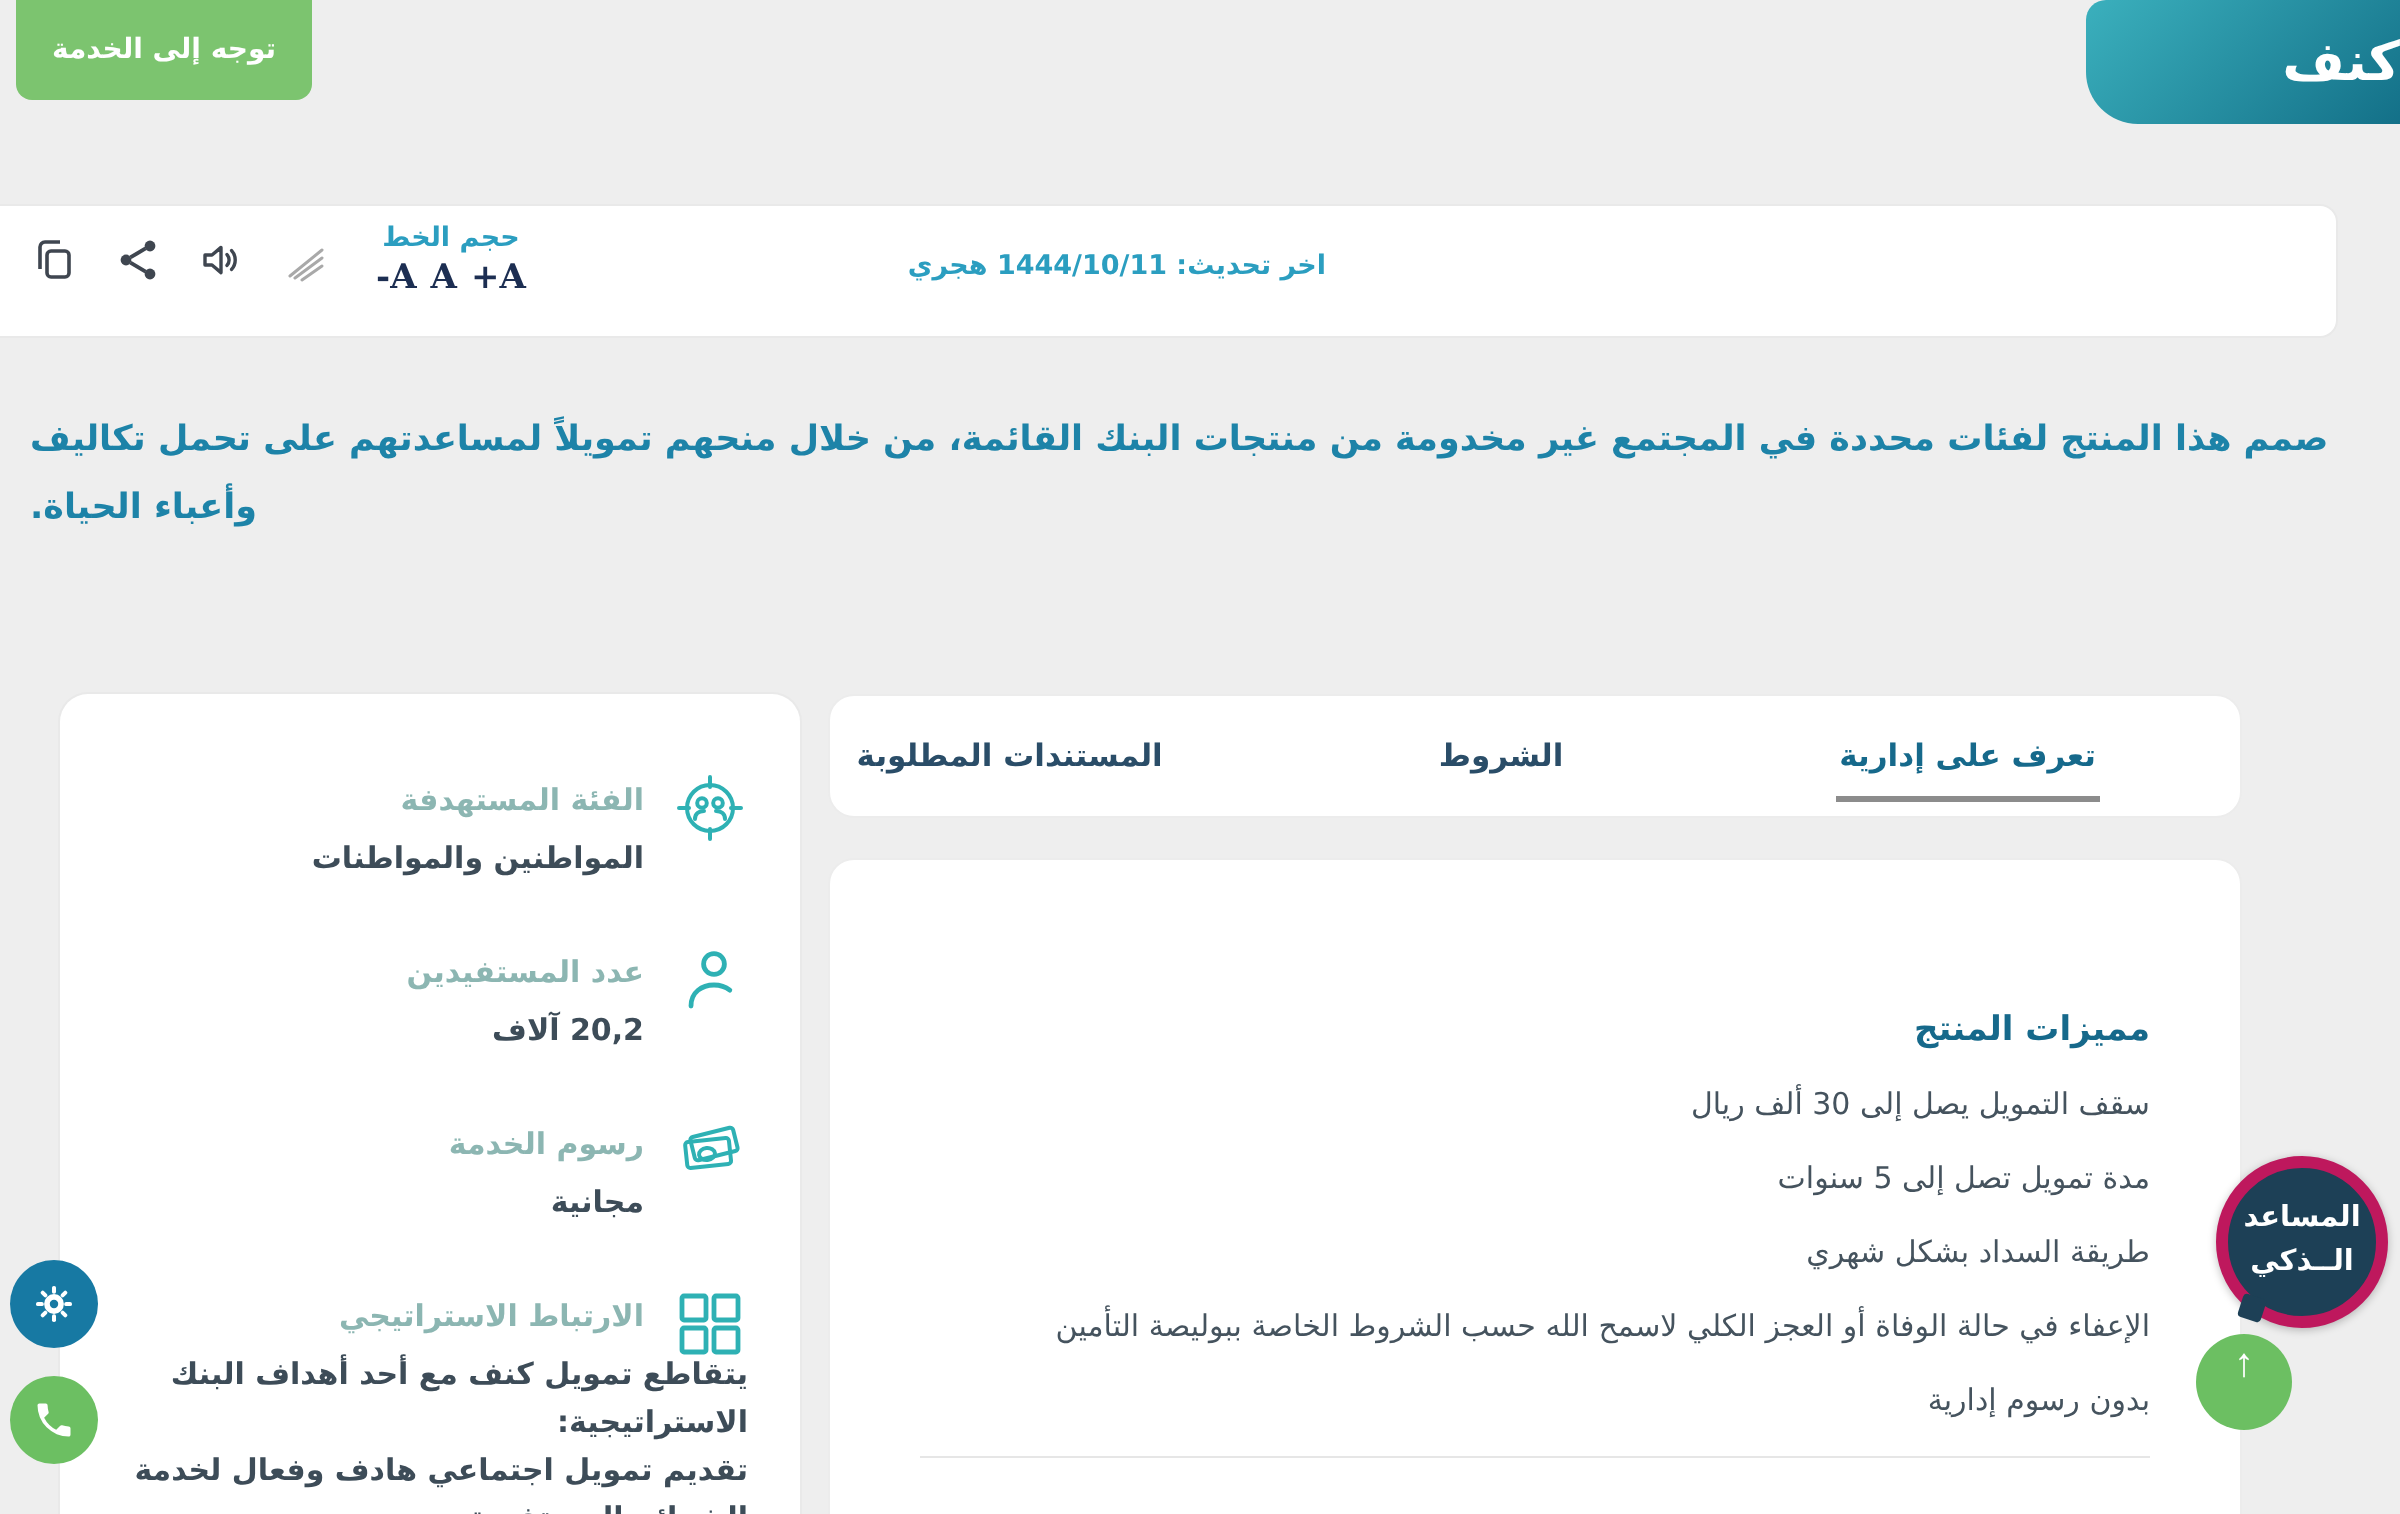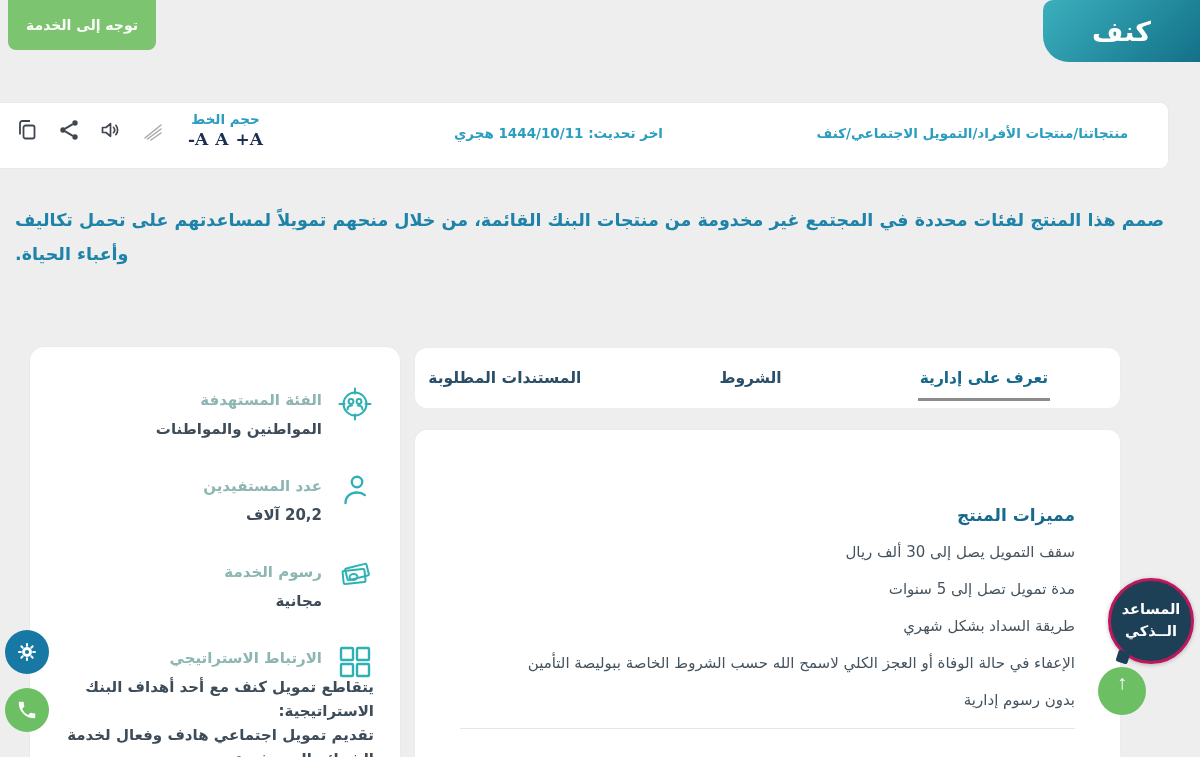--- a/index.html
+++ b/index.html
@@ -16,21 +16,21 @@
   .cta-button {
     position:absolute; left:8px; top:0; height:50px; padding:16px 18px;
     background:#7cc46f; color:#fff; border:none; border-radius:0 0 8px 8px;
     font-family:"DejaVu Sans", sans-serif; font-size:14px; font-weight:bold;
     display:flex; align-items:center; cursor:pointer;
   }
   .brand-badge {
     position:absolute; right:0; top:0; width:157px; height:62px;
     background:linear-gradient(135deg,#3bb0bd 0%,#137088 100%);
     border-radius:10px 0 0 26px;
-    display:flex; align-items:center; justify-content:center;
+    display:flex; align-items:center; 
     color:#fff; font-size:27px; font-weight:bold;
   }
 
   
   .toolbar {
     position:absolute; left:0; top:103px; width:1168px; height:65px;
     background:#fff; border-radius:0 8px 8px 0;
     box-shadow:0 0 0 1px #e9e9e9;
   }
   .breadcrumb {
@@ -102,21 +102,21 @@
     position:absolute; width:44px; height:44px; border-radius:50%;
     display:flex; align-items:center; justify-content:center; cursor:pointer; border:none;
   }
   .settings-fab { left:5px; top:630px; background:#1779a3; }
   .phone-fab { left:5px; top:688px; background:#6cbf62; }
   .float-btn svg { width:22px; height:22px; }
 
   
   .assistant-bubble {
     position:absolute; left:1108px; top:578px; width:86px; height:86px;
-    background:#1d4056; border:3px solid #be185d; border-radius:50%;
+    background:#1d4056; border:6px solid #be185d; border-radius:50%;
     display:flex; flex-direction:column; align-items:center; justify-content:center;
     color:#fff; font-size:14.5px; font-weight:bold; line-height:1.5; cursor:pointer;
     box-shadow:0 1px 4px rgba(0,0,0,.25); z-index:5;
   }
   .assistant-bubble::after {
     content:""; position:absolute; bottom:-2px; left:6px; width:12px; height:12px;
     background:#1d4056; border-radius:2px; transform:rotate(18deg);
   }
   .scroll-top-fab {
     position:absolute; left:1098px; top:667px; width:48px; height:48px;
@@ -129,21 +129,20 @@
 <body>
 
 <div class="stage">
 
   <button class="cta-button">توجه إلى الخدمة</button>
   <div class="brand-badge">
     <span>كنف</span>
   </div>
 
   <div class="toolbar">
-    <div class="breadcrumb">منتجاتنا/منتجات الأفراد/التمويل الاجتماعي/كنف</div>
     <div class="last-updated">اخر تحديث: 1444/10/11 هجري</div>
     <div class="font-size-box">
       <div class="font-size-label">حجم الخط</div>
       <div class="font-size-controls">
         <span>-A</span>
         <span>A</span>
         <span>+A</span>
       </div>
     </div>
     <div class="toolbar-icons">

